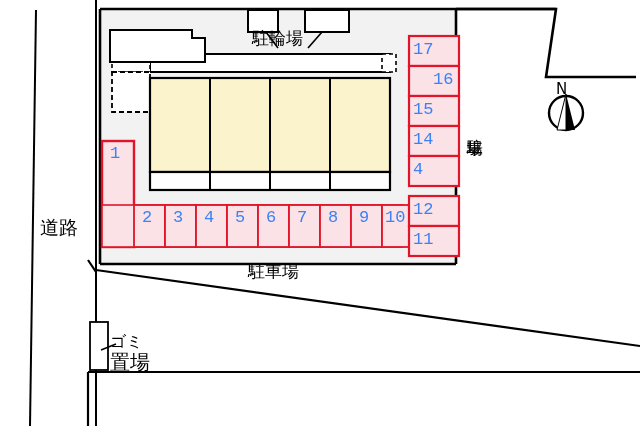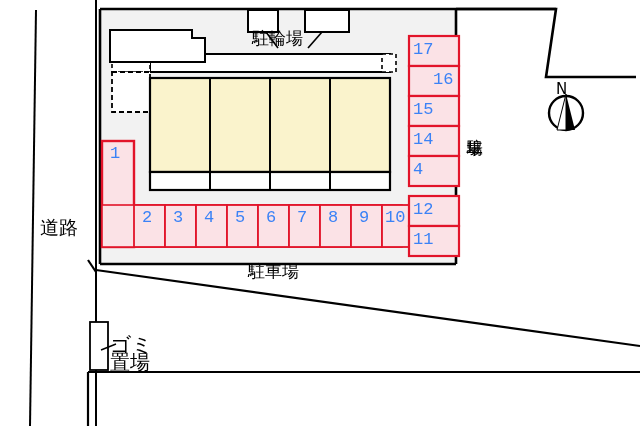--- a/index.html
+++ b/index.html
@@ -130,21 +130,21 @@
   </svg>
 
   <div class="lbl jp" style="left:40px;top:218px;font-size:19px;">道路</div>
 
   <div class="lbl jp" style="left:252px;top:30px;font-size:17px;">駐輪場</div>
 
   <div class="lbl jp" style="left:248px;top:263px;font-size:17px;">駐車場</div>
 
   <div class="lbl jp vtext" style="left:466px;top:126px;font-size:16px;">駐車場</div>
 
-  <div class="lbl jp" style="left:110px;top:334px;font-size:21px;">ゴミ</div>
+  <div class="lbl jp" style="left:110px;top:334px;font-size:16px;">ゴミ</div>
   <div class="lbl jp" style="left:110px;top:352px;font-size:20px;">置場</div>
 
   <div class="lbl jp" style="left:556px;top:82px;font-size:15px;">N</div>
 
   <div class="stallnum" style="left:110px;top:144px;">1</div>
 
   <div class="stallnum" style="left:142px;top:208px;">2</div>
   <div class="stallnum" style="left:173px;top:208px;">3</div>
   <div class="stallnum" style="left:204px;top:208px;">4</div>
   <div class="stallnum" style="left:235px;top:208px;">5</div>

